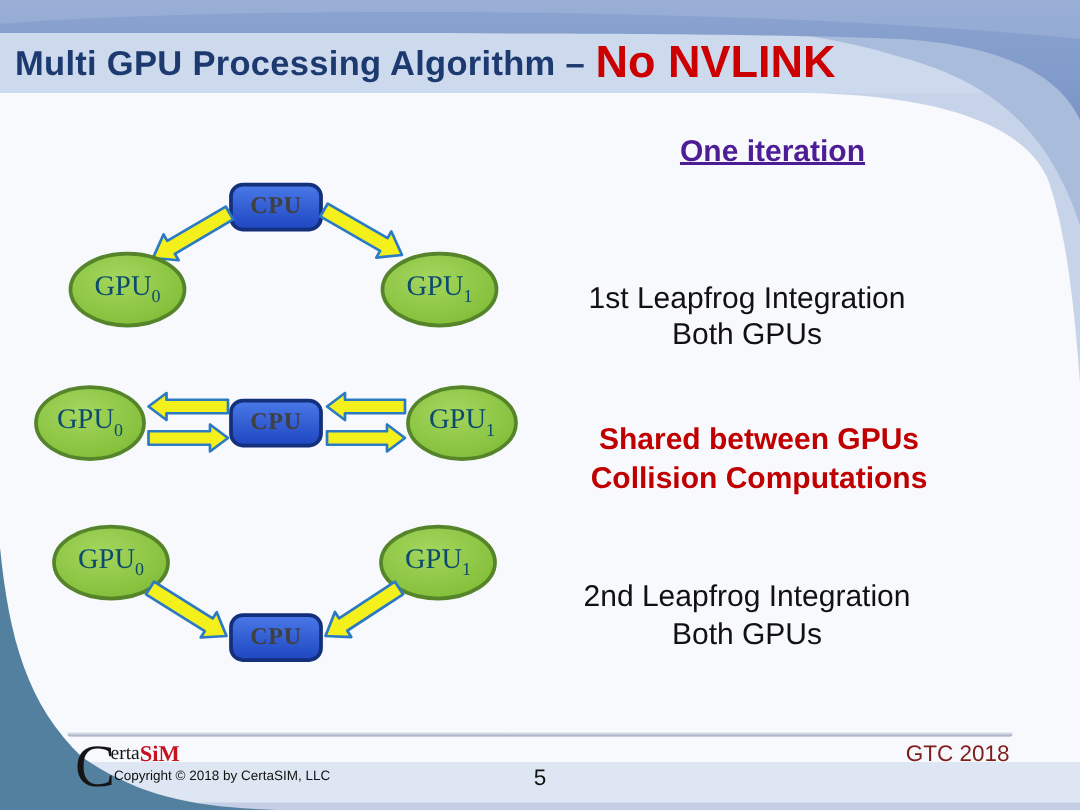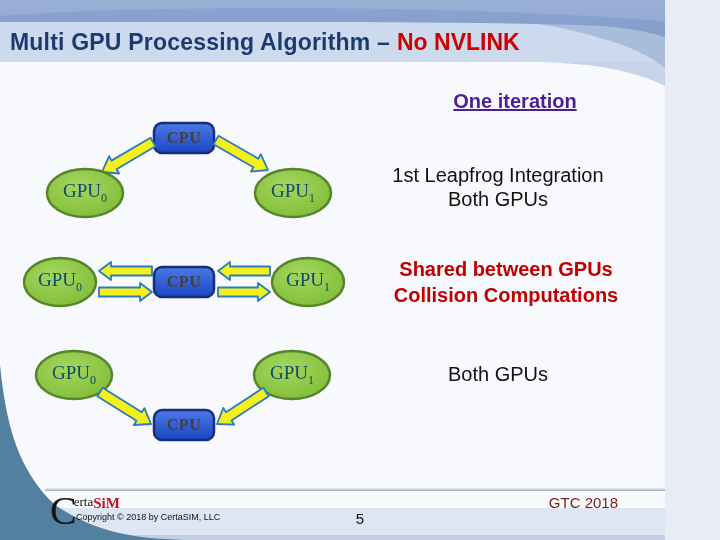--- a/index.html
+++ b/index.html
@@ -1,35 +1,35 @@
 <!DOCTYPE html>
 <html><head>
 <meta charset="utf-8">
 <style>
   html,body{margin:0;padding:0;background:#e8ecf4;}
   .slide{
-    position:relative;width:665px;height:540px;overflow:hidden;
+    position:relative;width:720px;height:540px;overflow:hidden;
     font-family:"Liberation Sans",sans-serif;background:#f7f9fc;
   }
   .abs{position:absolute;}
   svg{display:block;}
   
   .title-bar{
     position:absolute;left:0;top:22px;width:720px;height:40px;
     display:flex;align-items:center;padding-left:10px;box-sizing:border-box;
     z-index:3;
   }
   .title-main{font-size:23px;font-weight:bold;color:#1d3a70;letter-spacing:0.2px;}
-  .title-highlight{font-size:23px;font-weight:bold;color:#cc0000;margin-left:7px;}
+  .title-highlight{font-size:30px;font-weight:bold;color:#cc0000;margin-left:7px;}
   
   .panel-heading{
     position:absolute;left:400px;top:90px;width:230px;text-align:center;
     font-size:20px;font-weight:bold;color:#4c1d95;text-decoration:underline;z-index:3;
   }
-  .step{position:absolute;text-align:center;color:#111;font-size:20px;line-height:24px;z-index:3;}
+  .step{position:absolute;text-align:center;color:#111;font-size:20px;line-height:24px;z-index:3;margin-top:24px;}
   .step1{left:360px;top:163px;width:276px;}
   .step2{left:368px;top:256px;width:276px;font-weight:bold;color:#c00000;line-height:26px;}
   .step3{left:360px;top:362px;width:276px;line-height:25px;}
   
   .gpu-label{
     position:absolute;transform:translate(-50%,-50%);z-index:3;
     font-family:Liberation Serif, serif;font-size:19px;color:#0c4a6e;white-space:nowrap;
   }
   .gpu-label sub{font-size:12px;}
   .cpu-label{
@@ -123,20 +123,21 @@
   <div class="panel-heading">One iteration</div>
   <div class="step step1">
     <div>1st Leapfrog Integration</div>
     <div>Both GPUs</div>
   </div>
   <div class="step step2">
     <div>Shared between GPUs</div>
     <div>Collision Computations</div>
   </div>
   <div class="step step3">
+    <div>2nd Leapfrog Integration</div>
     <div>Both GPUs</div>
   </div>
 
   <div class="cpu-label" style="left:184px;top:138px">CPU</div>
   <div class="gpu-label" style="left:85px;top:193px"><span>GPU</span><sub>0</sub></div>
   <div class="gpu-label" style="left:293px;top:193px"><span>GPU</span><sub>1</sub></div>
 
   <div class="gpu-label" style="left:60px;top:282px"><span>GPU</span><sub>0</sub></div>
   <div class="cpu-label" style="left:184px;top:282px">CPU</div>
   <div class="gpu-label" style="left:308px;top:282px"><span>GPU</span><sub>1</sub></div>

